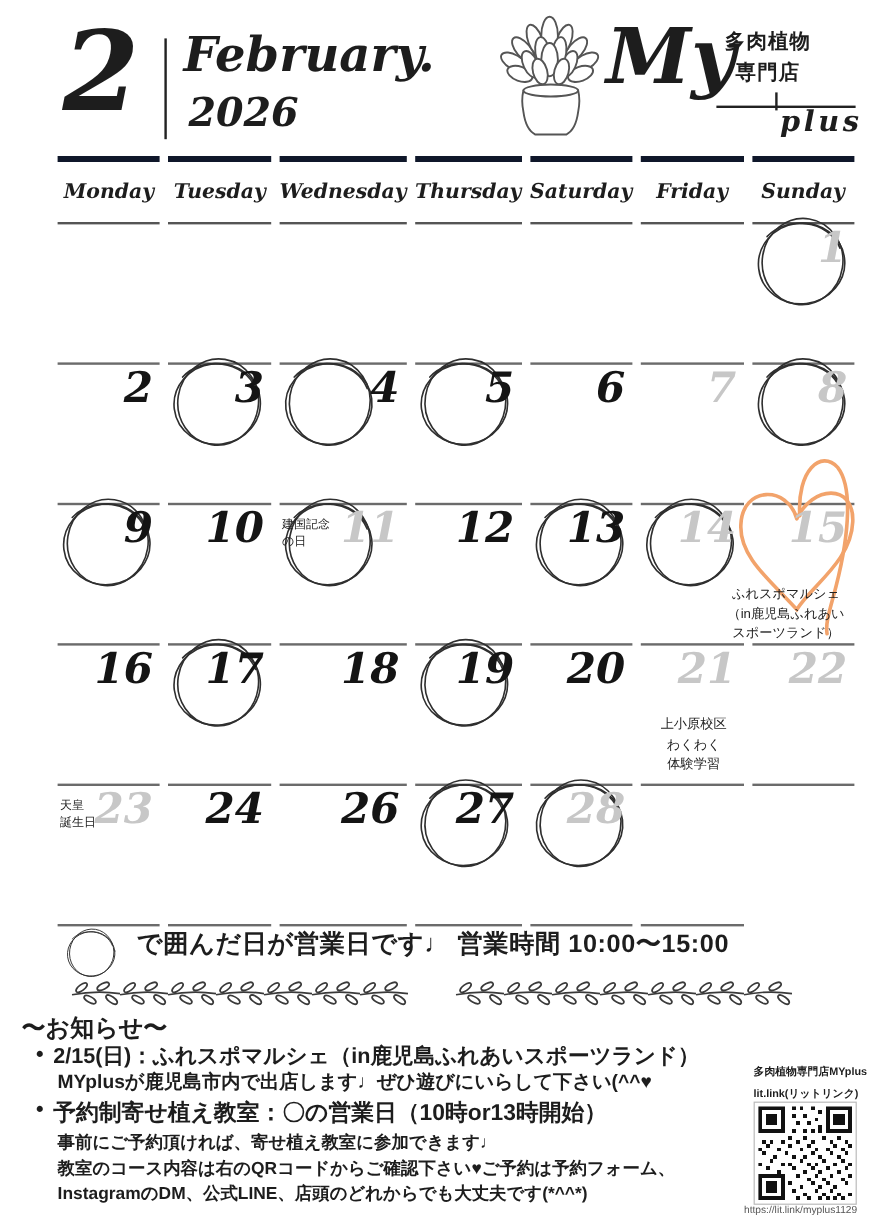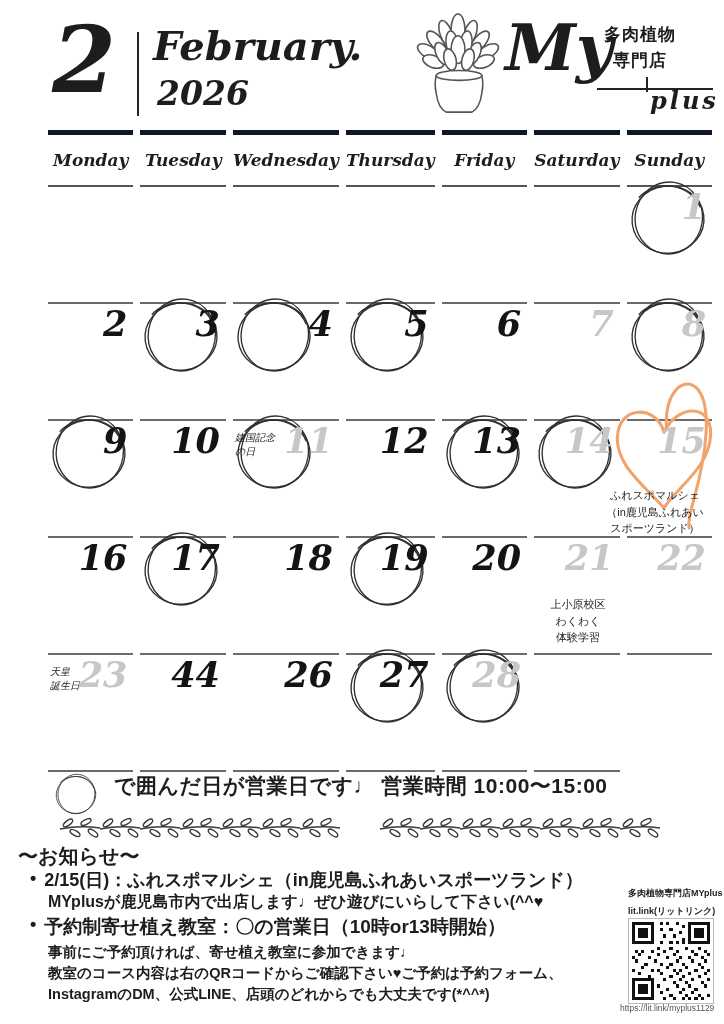--- a/index.html
+++ b/index.html
@@ -24,21 +24,21 @@
   .cal{position:absolute;left:48px;top:130px;width:664px;display:grid;
        grid-template-columns:repeat(7,1fr);column-gap:7px;}
   .hcell{height:50px;border-top:5px solid #0f172a;border-bottom:2px solid #555;
          display:flex;align-items:center;justify-content:center;}
   .hcell .wd{font-size:17px;}
   .cell{position:relative;height:115px;border-bottom:2px solid #6b6b6b;}
   .num{position:absolute;top:2px;right:6px;font-size:35px;line-height:1;color:#141414;}
   .num.muted{color:#c7c7c7;}
   .scribble{position:absolute;left:1px;top:-10px;width:80px;height:82px;pointer-events:none;}
   .note-left{position:absolute;left:2px;top:10px;font-size:10px;line-height:1.35;
-             white-space:pre-line;color:#222;font-style:italic;}
+             white-space:pre-line;color:#222;}
   .note-below{position:absolute;font-size:11px;line-height:1.5;white-space:pre-line;
               text-align:center;color:#222;}
   .note-feb15{top:66px;right:-12px;width:138px;}
   .note-feb21{top:58px;left:-6px;width:100px;}
   .heart{position:absolute;left:-26px;top:-42px;width:126px;height:152px;pointer-events:none;}
 
   
   .legend{position:absolute;left:52px;top:772px;display:flex;gap:14px;}
   .legend svg{width:48px;height:44px;}
   .legend-text{font-size:21px;font-weight:bold;letter-spacing:.5px;}
@@ -128,24 +128,24 @@
     <div class="hcell">
         <span class="wd script">Tuesday</span>
       </div>
     <div class="hcell">
         <span class="wd script">Wednesday</span>
       </div>
     <div class="hcell">
         <span class="wd script">Thursday</span>
       </div>
     <div class="hcell">
+        <span class="wd script">Saturday</span>
+      </div>
+    <div class="hcell">
         <span class="wd script">Friday</span>
-      </div>
-    <div class="hcell">
-        <span class="wd script">Saturday</span>
       </div>
     <div class="hcell">
         <span class="wd script">Sunday</span>
       </div>
 
     <div class="cell"></div>
     <div class="cell"></div>
     <div class="cell"></div>
     <div class="cell"></div>
     <div class="cell"></div>
@@ -266,21 +266,21 @@
     <div class="cell">
         <span class="num muted script">22</span>
       </div>
 
     <div class="cell">
       <span class="note-left">天皇
 誕生日</span>
       <span class="num muted script">23</span>
     </div>
     <div class="cell">
-        <span class="num script">44</span>
+        <span class="num script">24</span>
       </div>
     <div class="cell">
         <span class="num script">26</span>
       </div>
     <div class="cell">
       <svg class="scribble" viewBox="0 0 100 100">
           <use href="#scr"></use>
         </svg>
       <span class="num script">27</span>
     </div>

